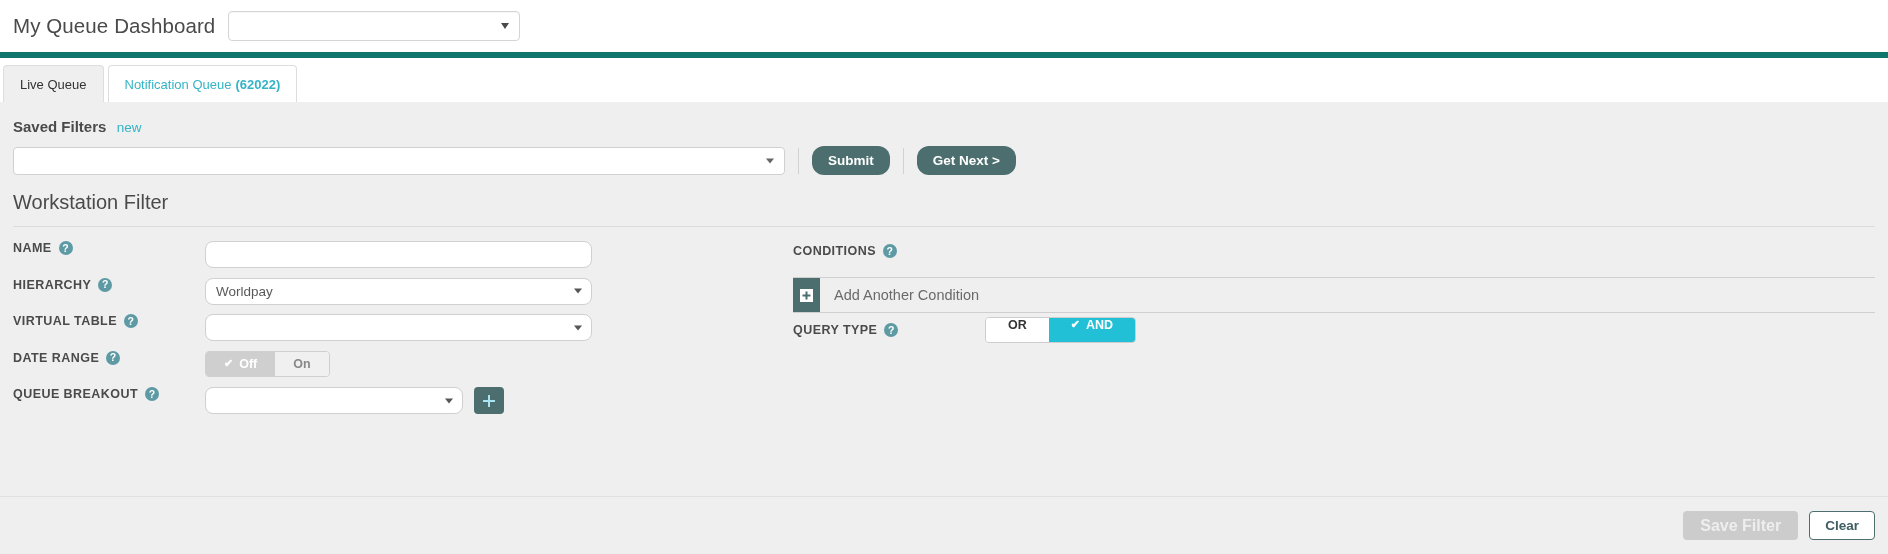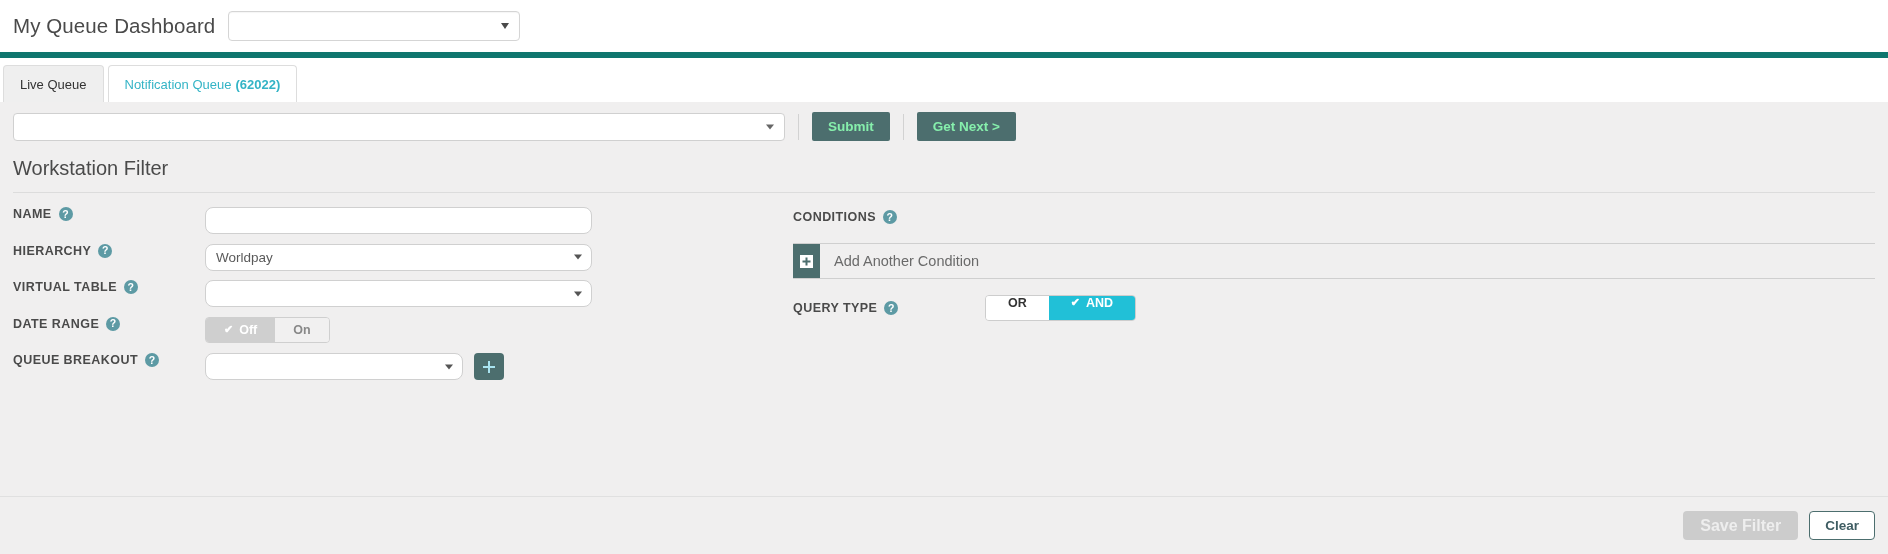--- a/index.html
+++ b/index.html
@@ -124,25 +124,25 @@
     position: absolute; right: 10px; top: 50%;
     transform: translateY(-50%);
     width: 0; height: 0;
     border-left: 4px solid transparent;
     border-right: 4px solid transparent;
     border-top: 5px solid #666;
   }
   .btn-primary {
     height: 29px;
     background: #4c6e6e;
-    color: #86efac;
+    color: #ffffff;
     font-size: 13.5px;
     font-weight: bold;
     border: none;
-    border-radius: 2px;
+    border-radius: 12px;
     padding: 0 16px;
     cursor: pointer;
     font-family: "Liberation Sans", sans-serif;
   }
   .btn-sep {
     width: 1px;
     height: 26px;
     background: #d2d2d2;
     margin: 0 13px;
   }
@@ -298,21 +298,21 @@
   .cond-add-text {
     display: flex; align-items: center;
     padding-left: 14px;
     font-size: 14.5px;
     color: #6a6a6a;
     cursor: pointer;
   }
   .qt-row {
     display: flex;
     align-items: center;
-    margin-top: 16px;
+    margin-top: 4px;
   }
   .qt-label { width: 192px; flex: none; display: flex; align-items: center;
     font-size: 12.5px; font-weight: bold; color: #4a4a4a; letter-spacing: 0.45px; }
 
   
   .footer {
     position: absolute;
     left: 0; right: 0; bottom: 0;
     height: 58px;
     display: flex;
@@ -365,20 +365,24 @@
       <span>Live Queue</span>
     </div>
     <div class="tab">
       <span>Notification Queue</span>
       <b>(62022)</b>
     </div>
   </div>
 
   <div class="panel">
 
+    <div class="saved-filters-row">
+      <span class="saved-filters-label">Saved Filters</span>
+      <span class="saved-filters-new">new</span>
+    </div>
 
     <div class="filter-ctrl-row">
       <div class="saved-select">
         <span></span>
         <span class="caret2"></span>
       </div>
       <div class="btn-sep" style="margin-left:13px;"></div>
       <button class="btn-primary">Submit</button>
       <div class="btn-sep"></div>
       <button class="btn-primary">Get Next &gt;</button>

